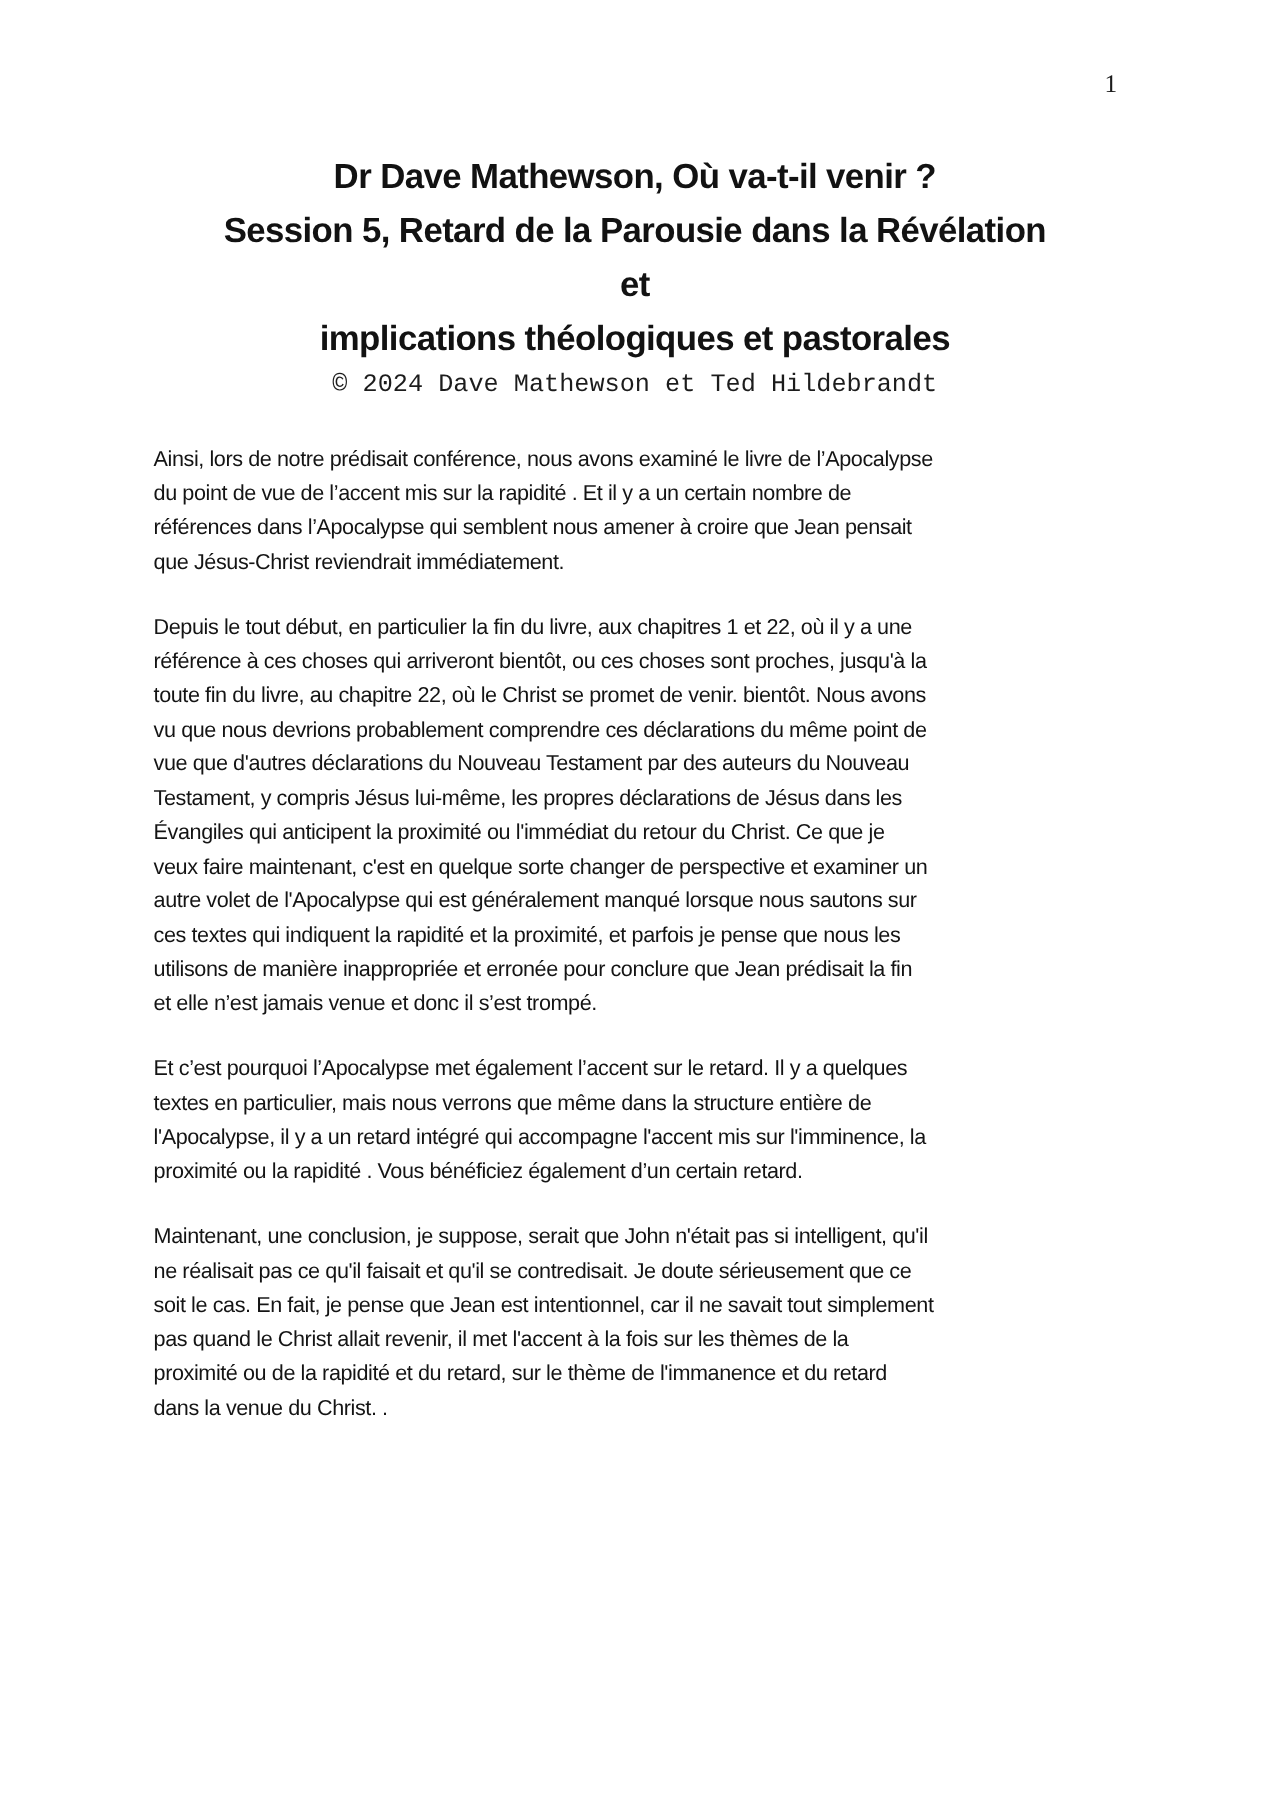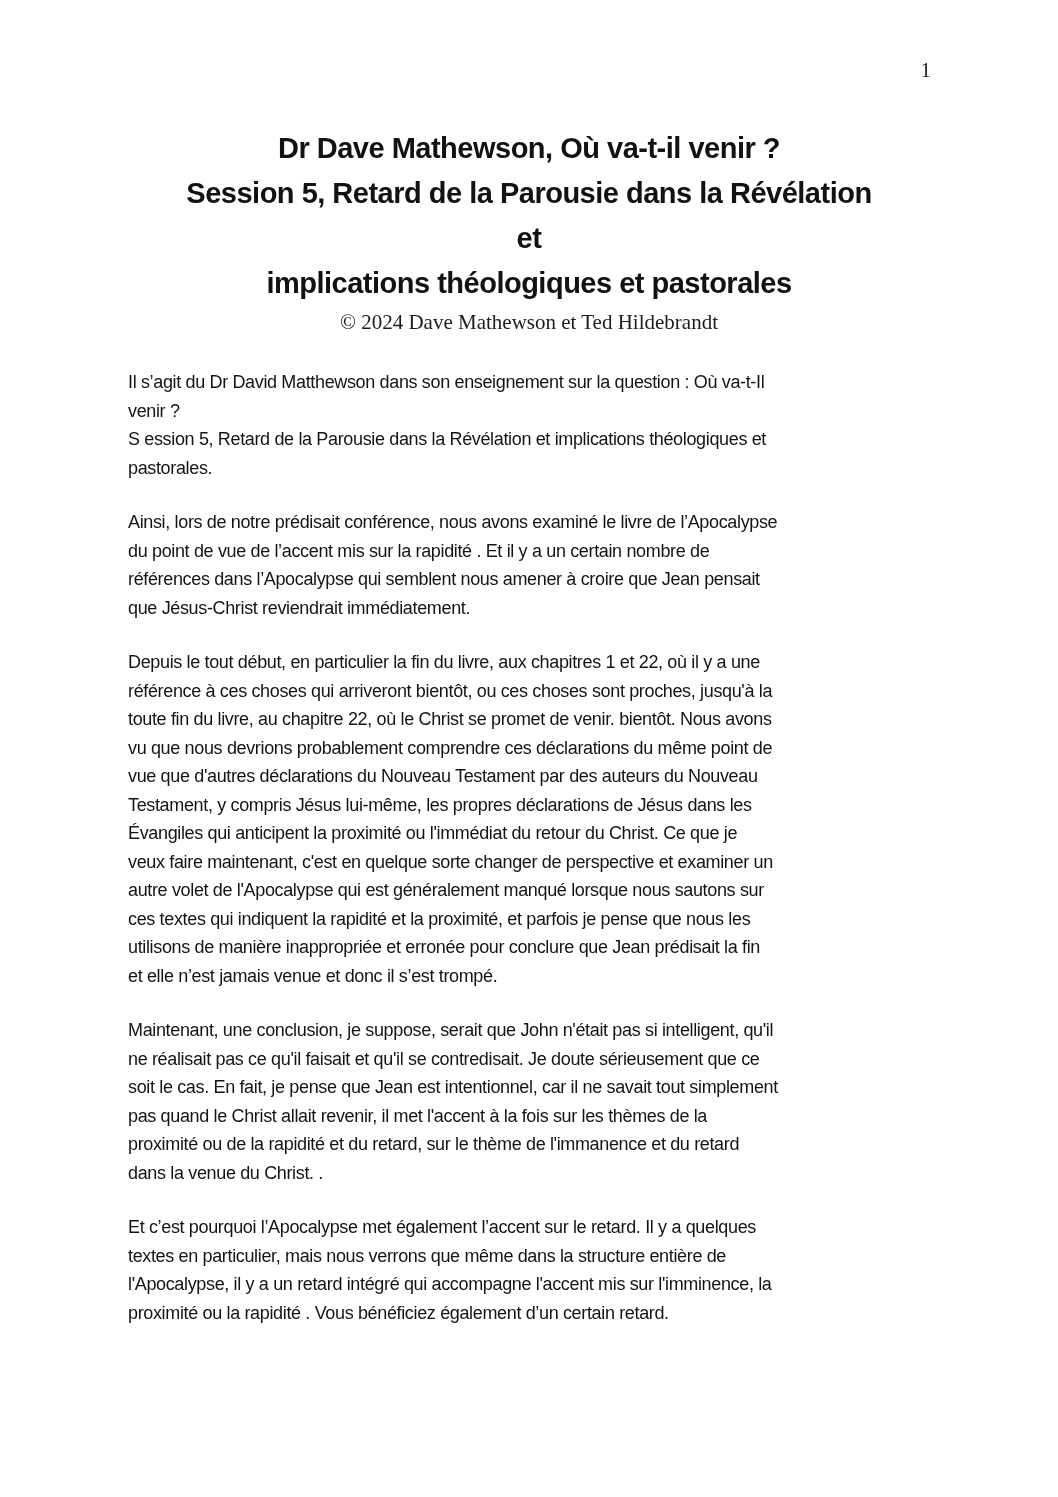--- a/index.html
+++ b/index.html
@@ -37,21 +37,21 @@
     font-family: "Liberation Sans", sans-serif;
     font-weight: bold;
     font-size: 29px;
     line-height: 45px;
     letter-spacing: -0.5px;
     color: #121212;
     white-space: pre-line;
   }
   .copyright {
     margin-top: 2px;
-    font-family: Liberation Serif, serif;
+    font-family: Liberation Mono, monospace;
     font-size: 21px;
     line-height: 28px;
     color: #1c1c1c;
     white-space: pre-line;
   }
   .doc-body {
     position: absolute;
     top: 368px;
     left: 128px;
     width: 846px;
@@ -74,45 +74,41 @@
 
   <header class="doc-header">
     <h1 class="doc-title">Dr Dave Mathewson, Où va-t-il venir ?
 Session 5, Retard de la Parousie dans la Révélation
 et
 implications théologiques et pastorales</h1>
     <div class="copyright">© 2024 Dave Mathewson et Ted Hildebrandt</div>
   </header>
 
   <main class="doc-body">
-    <p class="para">Il s’agit du Dr David Matthewson dans son enseignement sur la question : Où va-t-Il
-venir ?
-S ession 5, Retard de la Parousie dans la Révélation et implications théologiques et
-pastorales.</p>
     <p class="para">Ainsi, lors de notre prédisait conférence, nous avons examiné le livre de l’Apocalypse
 du point de vue de l’accent mis sur la rapidité . Et il y a un certain nombre de
 références dans l’Apocalypse qui semblent nous amener à croire que Jean pensait
 que Jésus-Christ reviendrait immédiatement.</p>
     <p class="para">Depuis le tout début, en particulier la fin du livre, aux chapitres 1 et 22, où il y a une
 référence à ces choses qui arriveront bientôt, ou ces choses sont proches, jusqu'à la
 toute fin du livre, au chapitre 22, où le Christ se promet de venir. bientôt. Nous avons
 vu que nous devrions probablement comprendre ces déclarations du même point de
 vue que d'autres déclarations du Nouveau Testament par des auteurs du Nouveau
 Testament, y compris Jésus lui-même, les propres déclarations de Jésus dans les
 Évangiles qui anticipent la proximité ou l'immédiat du retour du Christ. Ce que je
 veux faire maintenant, c'est en quelque sorte changer de perspective et examiner un
 autre volet de l'Apocalypse qui est généralement manqué lorsque nous sautons sur
 ces textes qui indiquent la rapidité et la proximité, et parfois je pense que nous les
 utilisons de manière inappropriée et erronée pour conclure que Jean prédisait la fin
 et elle n’est jamais venue et donc il s’est trompé.</p>
+    <p class="para">Et c’est pourquoi l’Apocalypse met également l’accent sur le retard. Il y a quelques
+textes en particulier, mais nous verrons que même dans la structure entière de
+l'Apocalypse, il y a un retard intégré qui accompagne l'accent mis sur l'imminence, la
+proximité ou la rapidité . Vous bénéficiez également d’un certain retard.</p>
     <p class="para">Maintenant, une conclusion, je suppose, serait que John n'était pas si intelligent, qu'il
 ne réalisait pas ce qu'il faisait et qu'il se contredisait. Je doute sérieusement que ce
 soit le cas. En fait, je pense que Jean est intentionnel, car il ne savait tout simplement
 pas quand le Christ allait revenir, il met l'accent à la fois sur les thèmes de la
 proximité ou de la rapidité et du retard, sur le thème de l'immanence et du retard
 dans la venue du Christ. .</p>
-    <p class="para">Et c’est pourquoi l’Apocalypse met également l’accent sur le retard. Il y a quelques
-textes en particulier, mais nous verrons que même dans la structure entière de
-l'Apocalypse, il y a un retard intégré qui accompagne l'accent mis sur l'imminence, la
-proximité ou la rapidité . Vous bénéficiez également d’un certain retard.</p>
   </main>
 
 </div>
 
 </body></html>

